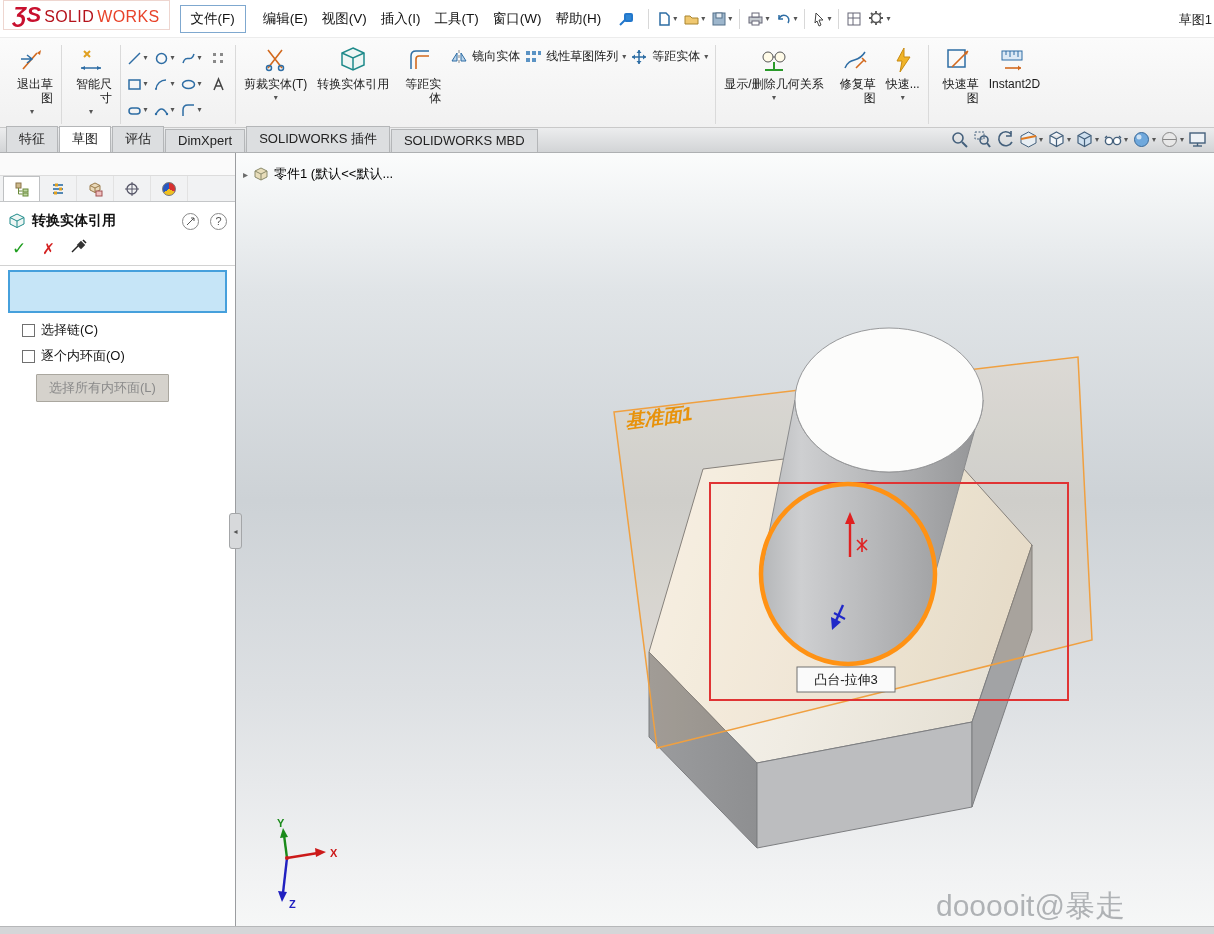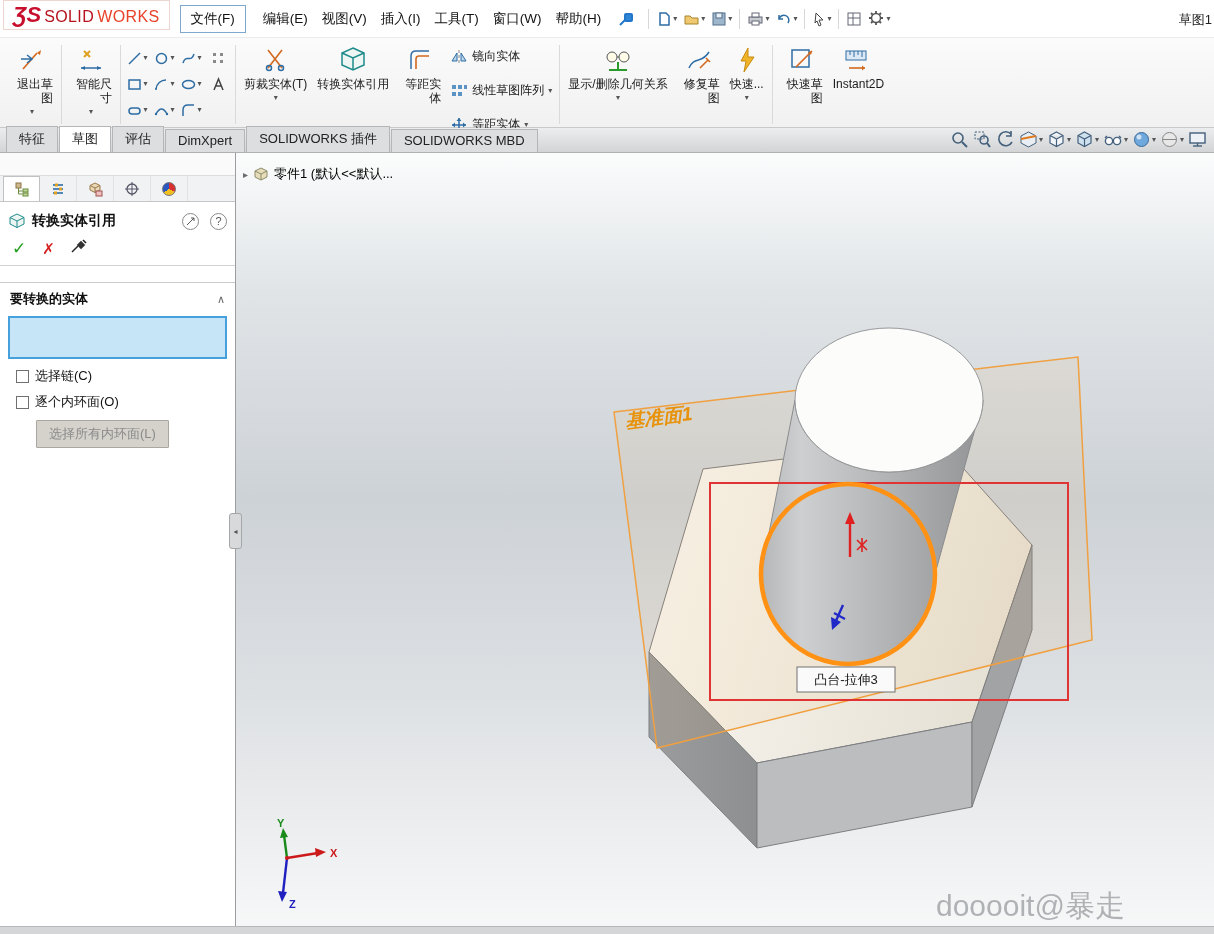--- a/index.html
+++ b/index.html
@@ -19,21 +19,21 @@
   .crt{font-size:8px;color:#555;line-height:1;}
   .msep{width:1px;height:20px;background:#d8d8d8;margin:0 4px;}
   .top-right-label{position:absolute;right:2px;top:11px;font-size:13px;color:#222;white-space:nowrap;}
 
   
   .ribbon{height:90px;background:linear-gradient(#fbfbfb,#f1f1f1);border-bottom:1px solid #c9c9c9;display:flex;align-items:flex-start;padding:4px 0 0 6px;}
   .bb{display:flex;flex-direction:column;align-items:center;gap:2px;padding:2px 5px;}
   .bbi{height:32px;display:flex;align-items:center;justify-content:center;}
   .bbl{font-size:12px;color:#1a1a1a;text-align:right;line-height:1.15;}
   .w40{width:42px;}
-  .stack{display:flex;flex-direction:column;gap:17px;padding:6px 4px 0 4px;}
+  .stack{display:flex;flex-direction:row;gap:4px;padding:6px 4px 0 4px;}
   .srow{display:flex;align-items:center;gap:4px;font-size:12px;color:#1a1a1a;}
   .vsep{width:1px;background:#dadada;align-self:stretch;margin:3px 3px;}
   .grid3{display:grid;grid-template-columns:repeat(4,27px);grid-auto-rows:26px;align-content:start;padding-top:3px;}
   .gc{display:flex;align-items:center;justify-content:center;gap:1px;}
   .ic{stroke:#2e6da4;fill:none;stroke-width:1.5;}
   .ico{stroke:#d2691e;fill:none;stroke-width:1.6;}
 
   
   .tabbar{height:25px;background:linear-gradient(#ecedee,#d2d4d6);display:flex;align-items:flex-end;padding-left:6px;border-bottom:1px solid #aeb0b2;position:relative;}
   .tab{font-size:13px;padding:3px 12px 4px;border:1px solid #b4b6b8;border-bottom:none;background:#dcdee0;margin-right:1px;color:#222;white-space:nowrap;}
@@ -51,21 +51,21 @@
   .pm-header{display:flex;align-items:center;gap:6px;padding:10px 8px 6px;}
   .pm-title{font-weight:700;font-size:14px;color:#111;flex:0 0 auto;}
   .pm-hspace{flex:1;}
   .round-ic{width:17px;height:17px;border:1px solid #8a8a8a;border-radius:50%;display:flex;align-items:center;justify-content:center;font-size:11px;color:#555;margin-left:5px;}
   .pm-actions{display:flex;align-items:center;gap:16px;padding:3px 12px 8px;border-bottom:1px solid #d2d2d2;}
   .check-btn{color:#1f9e1f;font-size:17px;font-weight:700;line-height:1;}
   .cross-btn{color:#d42020;font-size:15px;font-weight:700;line-height:1;}
   .pm-section-h{display:flex;align-items:center;justify-content:space-between;padding:7px 10px 4px;font-size:13px;font-weight:700;border-top:1px solid #cbcbcb;margin-top:16px;color:#111;}
   .chev{font-weight:400;color:#666;font-size:11px;}
   .sel-box{margin:4px 8px;height:43px;background:#c6e5f7;border:2px solid #46a0dc;}
-  .cb-row{display:flex;align-items:center;gap:6px;padding:4px 16px;font-size:13px;color:#111;}
+  .cb-row{display:flex;align-items:center;gap:6px;padding:4px 22px;font-size:13px;color:#111;}
   .cb{width:13px;height:13px;border:1px solid #707070;background:#fff;flex:0 0 auto;}
   .dis-btn{margin:5px 0 0 36px;padding:4px 12px;background:#d5d2cc;border:1px solid #aaa79f;color:#8a8a8a;font-size:13px;display:inline-block;border-radius:1px;}
   .splitter-handle{position:absolute;left:229px;top:360px;width:13px;height:36px;background:#d7d9db;border:1px solid #a4a6a8;border-radius:3px;display:flex;align-items:center;justify-content:center;font-size:8px;color:#555;z-index:9;}
 
   
   .viewport{flex:1;position:relative;
     background:linear-gradient(180deg,#fbfcfc 0%,#e0e4e7 18%,#cdd2d6 45%,#dde0e3 70%,#f1f2f3 93%,#f6f7f7 100%);}
   .viewport svg.scene{position:absolute;left:0;top:0;}
   .breadcrumb{position:absolute;left:7px;top:12px;display:flex;align-items:center;gap:5px;font-size:13px;color:#000;z-index:5;}
   .bc-arrow{color:#6a6a6a;font-size:10px;}
@@ -535,24 +535,20 @@
     <div class="pm-actions">
       <span class="check-btn">✓</span>
       <span class="cross-btn">✗</span>
       <span><svg width="16" height="14">
             <line x1="1" y1="13" x2="7" y2="7" stroke="#222" stroke-width="1.4"></line>
             <rect x="7" y="3" width="6" height="6" fill="#333" transform="rotate(45 10 6)"></rect>
             <line x1="12" y1="1" x2="15" y2="4" stroke="#222" stroke-width="1.6"></line>
           </svg></span>
     </div>
 
-    <div class="pm-section-h">
-      <span>要转换的实体</span>
-      <span class="chev">∧</span>
-    </div>
     <div class="sel-box"></div>
 
     <div class="cb-row">
       <span class="cb"></span>
       <span>选择链(C)</span>
     </div>
     <div class="cb-row">
       <span class="cb"></span>
       <span>逐个内环面(O)</span>
     </div>

